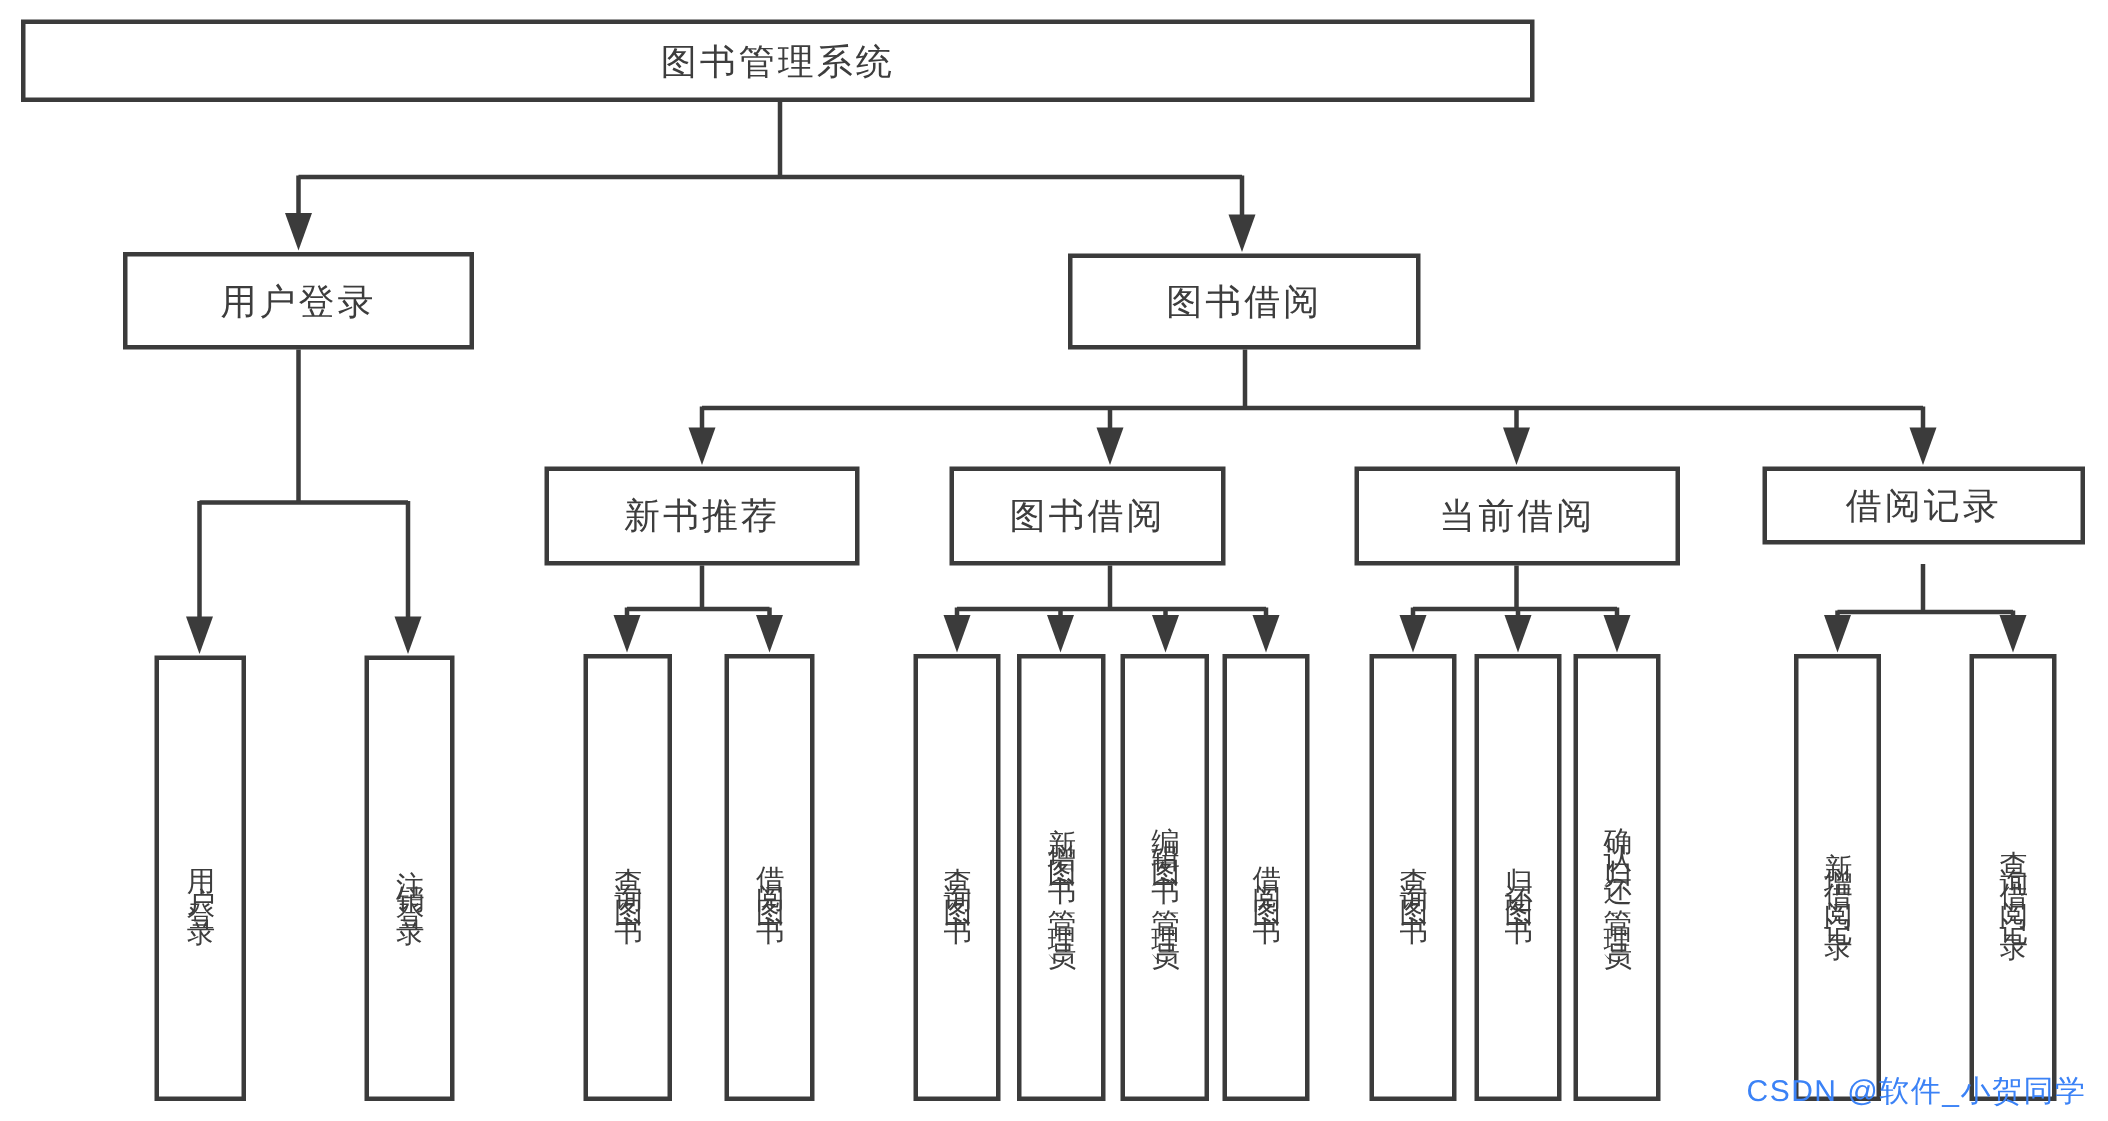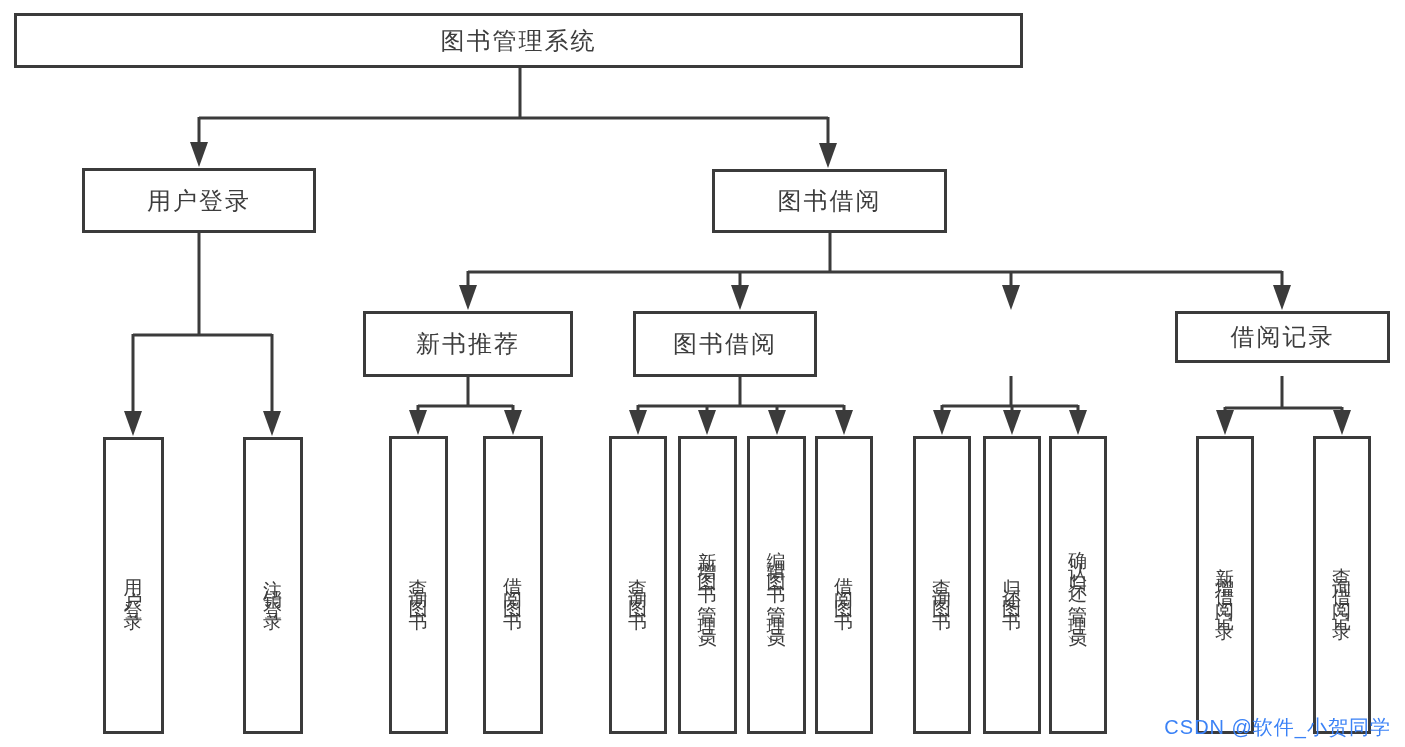--- a/index.html
+++ b/index.html
@@ -84,20 +84,23 @@
   <div class="node h" style="left:712px;top:169px;width:235px;height:64px">
     <span>图书借阅</span>
   </div>
 
   <div class="node h" style="left:363px;top:311px;width:210px;height:66px">
     <span>新书推荐</span>
   </div>
   <div class="node h" style="left:633px;top:311px;width:184px;height:66px">
     <span>图书借阅</span>
   </div>
+  <div class="node h" style="left:903px;top:311px;width:217px;height:66px">
+    <span>当前借阅</span>
+  </div>
   <div class="node h" style="left:1175px;top:311px;width:215px;height:52px">
     <span>借阅记录</span>
   </div>
 
   <div class="node v" style="left:103px;top:437px;width:61px;height:297px">
     <span>用户登录</span>
   </div>
   <div class="node v" style="left:243px;top:437px;width:60px;height:297px">
     <span>注销登录</span>
   </div>

